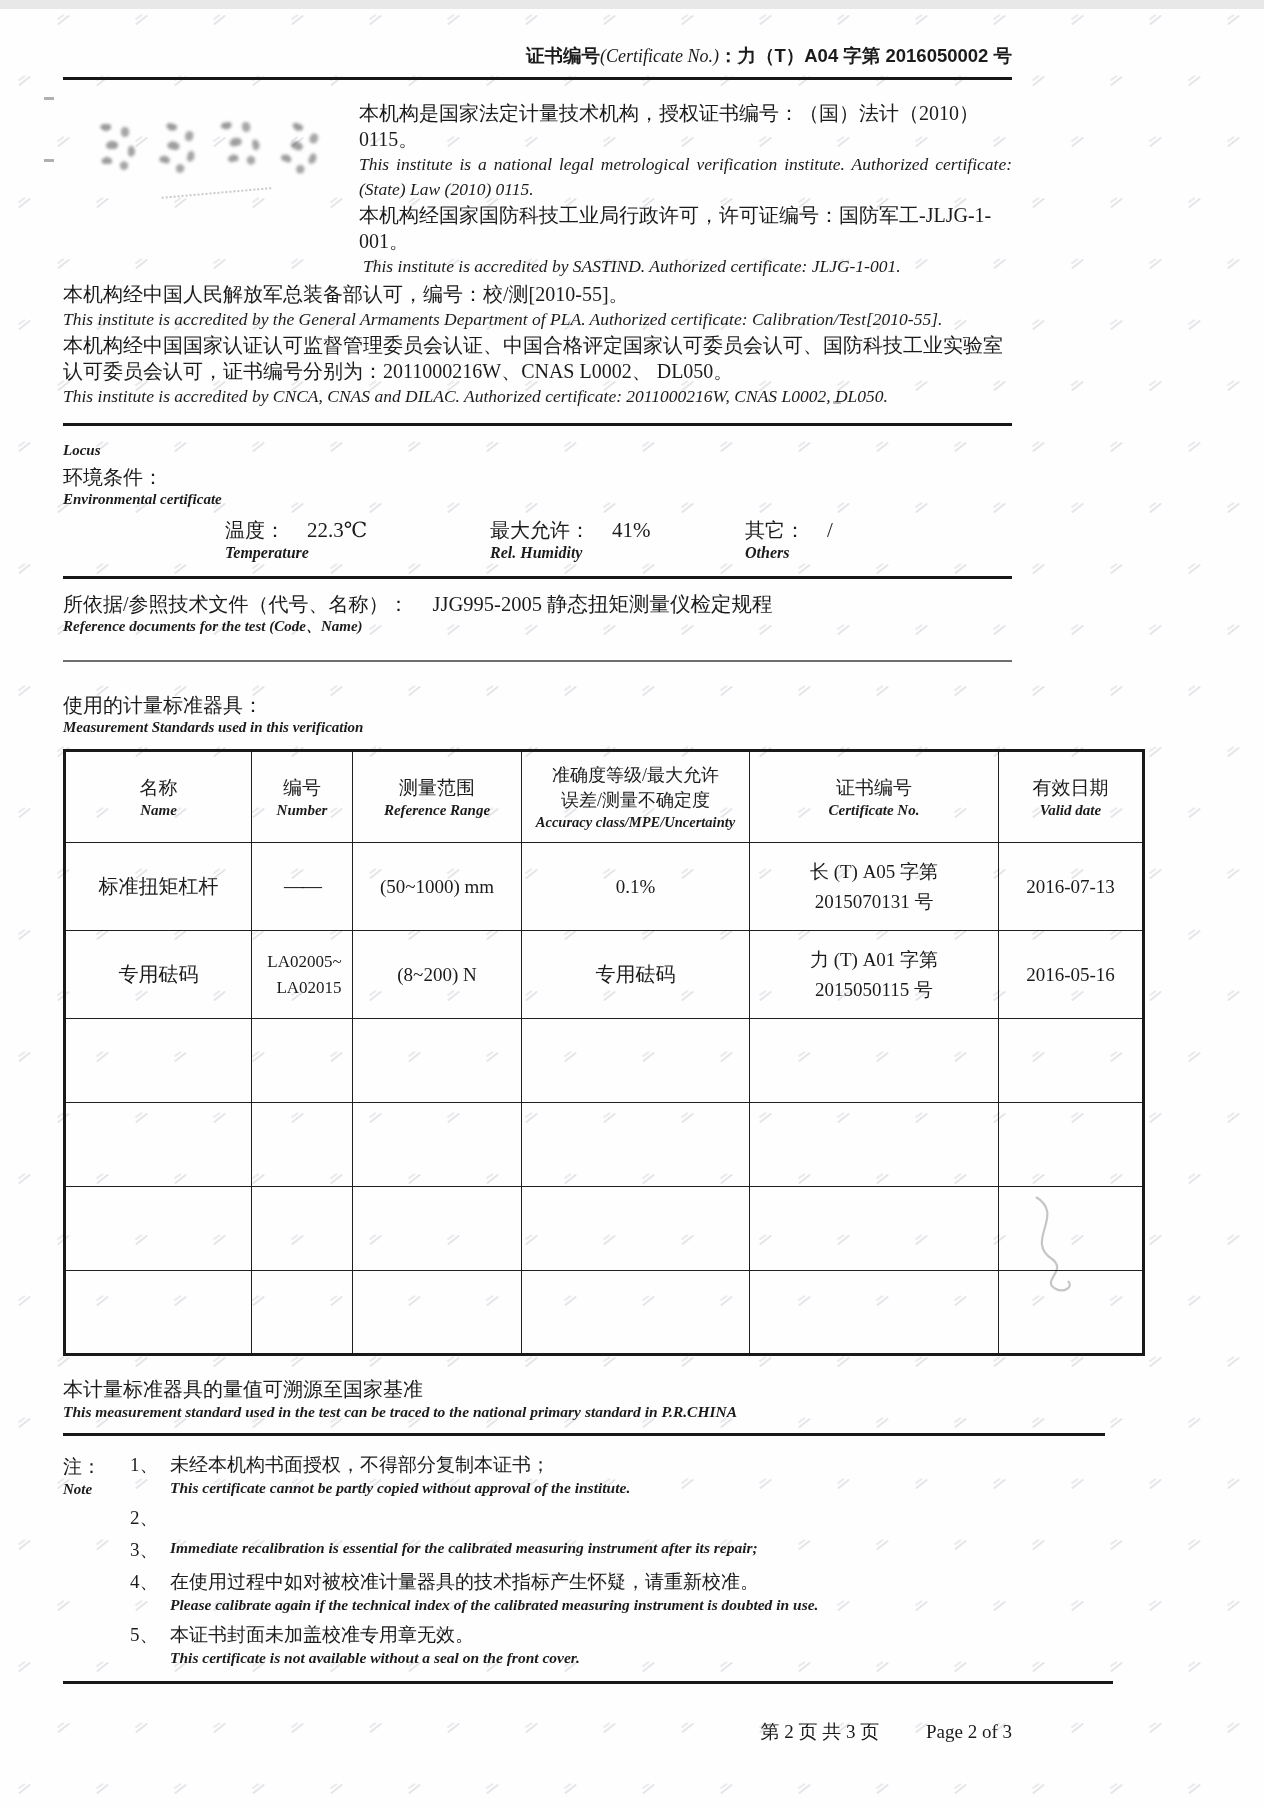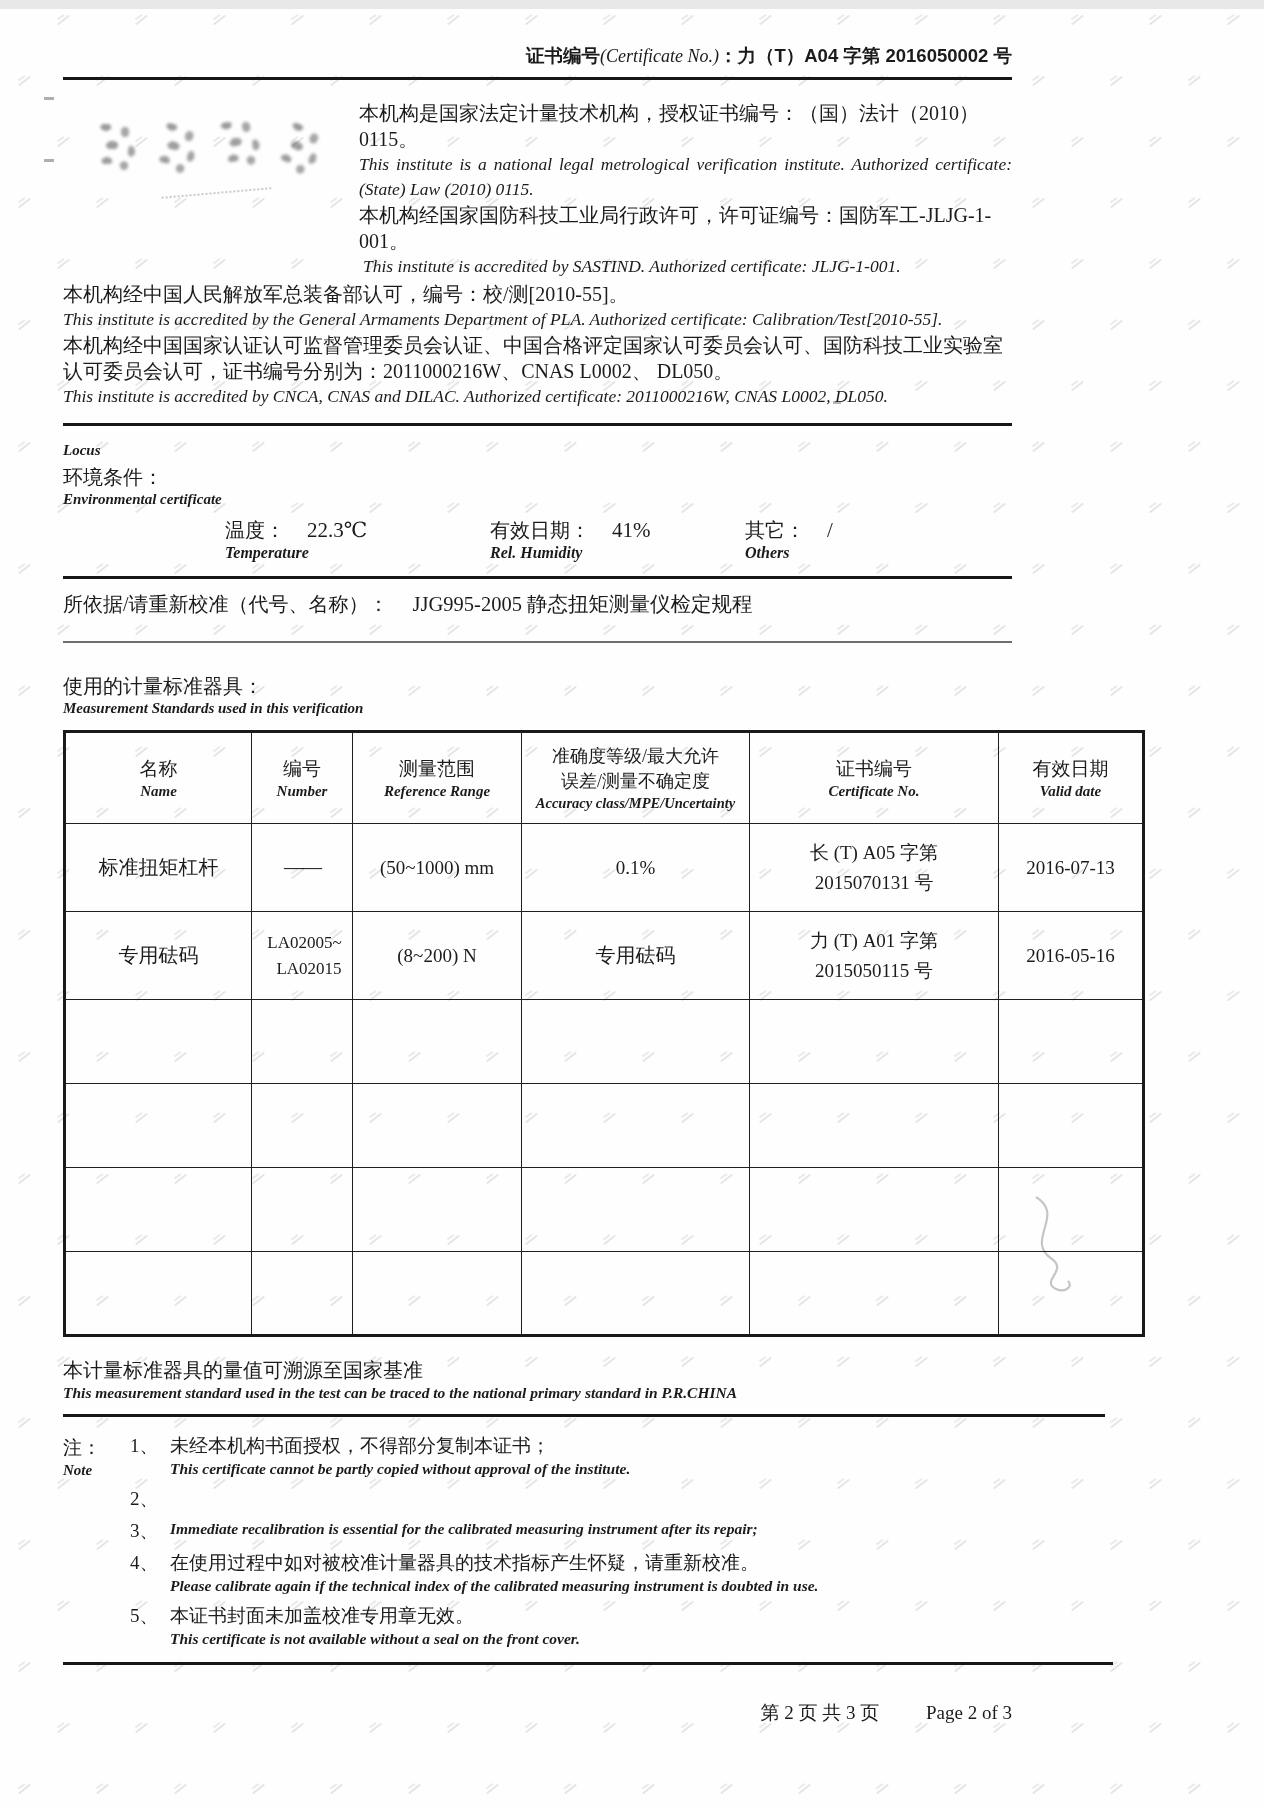--- a/index.html
+++ b/index.html
@@ -648,39 +648,40 @@
 
       <div class="env-row">
         <div class="env-item w1">
           <p class="cn env-pair">
             <span>温度：</span><span class="val">22.3℃</span>
           </p>
           <p class="en-b" style="font-size:16px;">Temperature</p>
         </div>
         <div class="env-item w2">
           <p class="cn env-pair">
-            <span>有效日期：</span><span class="val">41%</span>
+            <span>最大允许：</span><span class="val">41%</span>
           </p>
           <p class="en-b" style="font-size:16px;">Rel. Humidity</p>
         </div>
         <div class="env-item">
           <p class="cn env-pair">
             <span>其它：</span><span class="val">/</span>
           </p>
           <p class="en-b" style="font-size:16px;">Others</p>
         </div>
       </div>
     </div>
 
     <div class="rule sec"></div>
 
     <div class="ref-block">
       <p class="cn ref-row">
-        <span>所依据/请重新校准（代号、名称）：</span><span class="value">JJG995-2005 静态扭矩测量仪检定规程</span>
+        <span>所依据/参照技术文件（代号、名称）：</span><span class="value">JJG995-2005 静态扭矩测量仪检定规程</span>
       </p>
+      <p class="en-b">Reference documents for the test (Code、Name)</p>
     </div>
 
     <div class="rule faint pre-std"></div>
 
     <div class="std-title">
       <p class="cn">使用的计量标准器具：</p>
       <p class="en-b">Measurement Standards used in this verification</p>
     </div>
 
     <table class="std">

